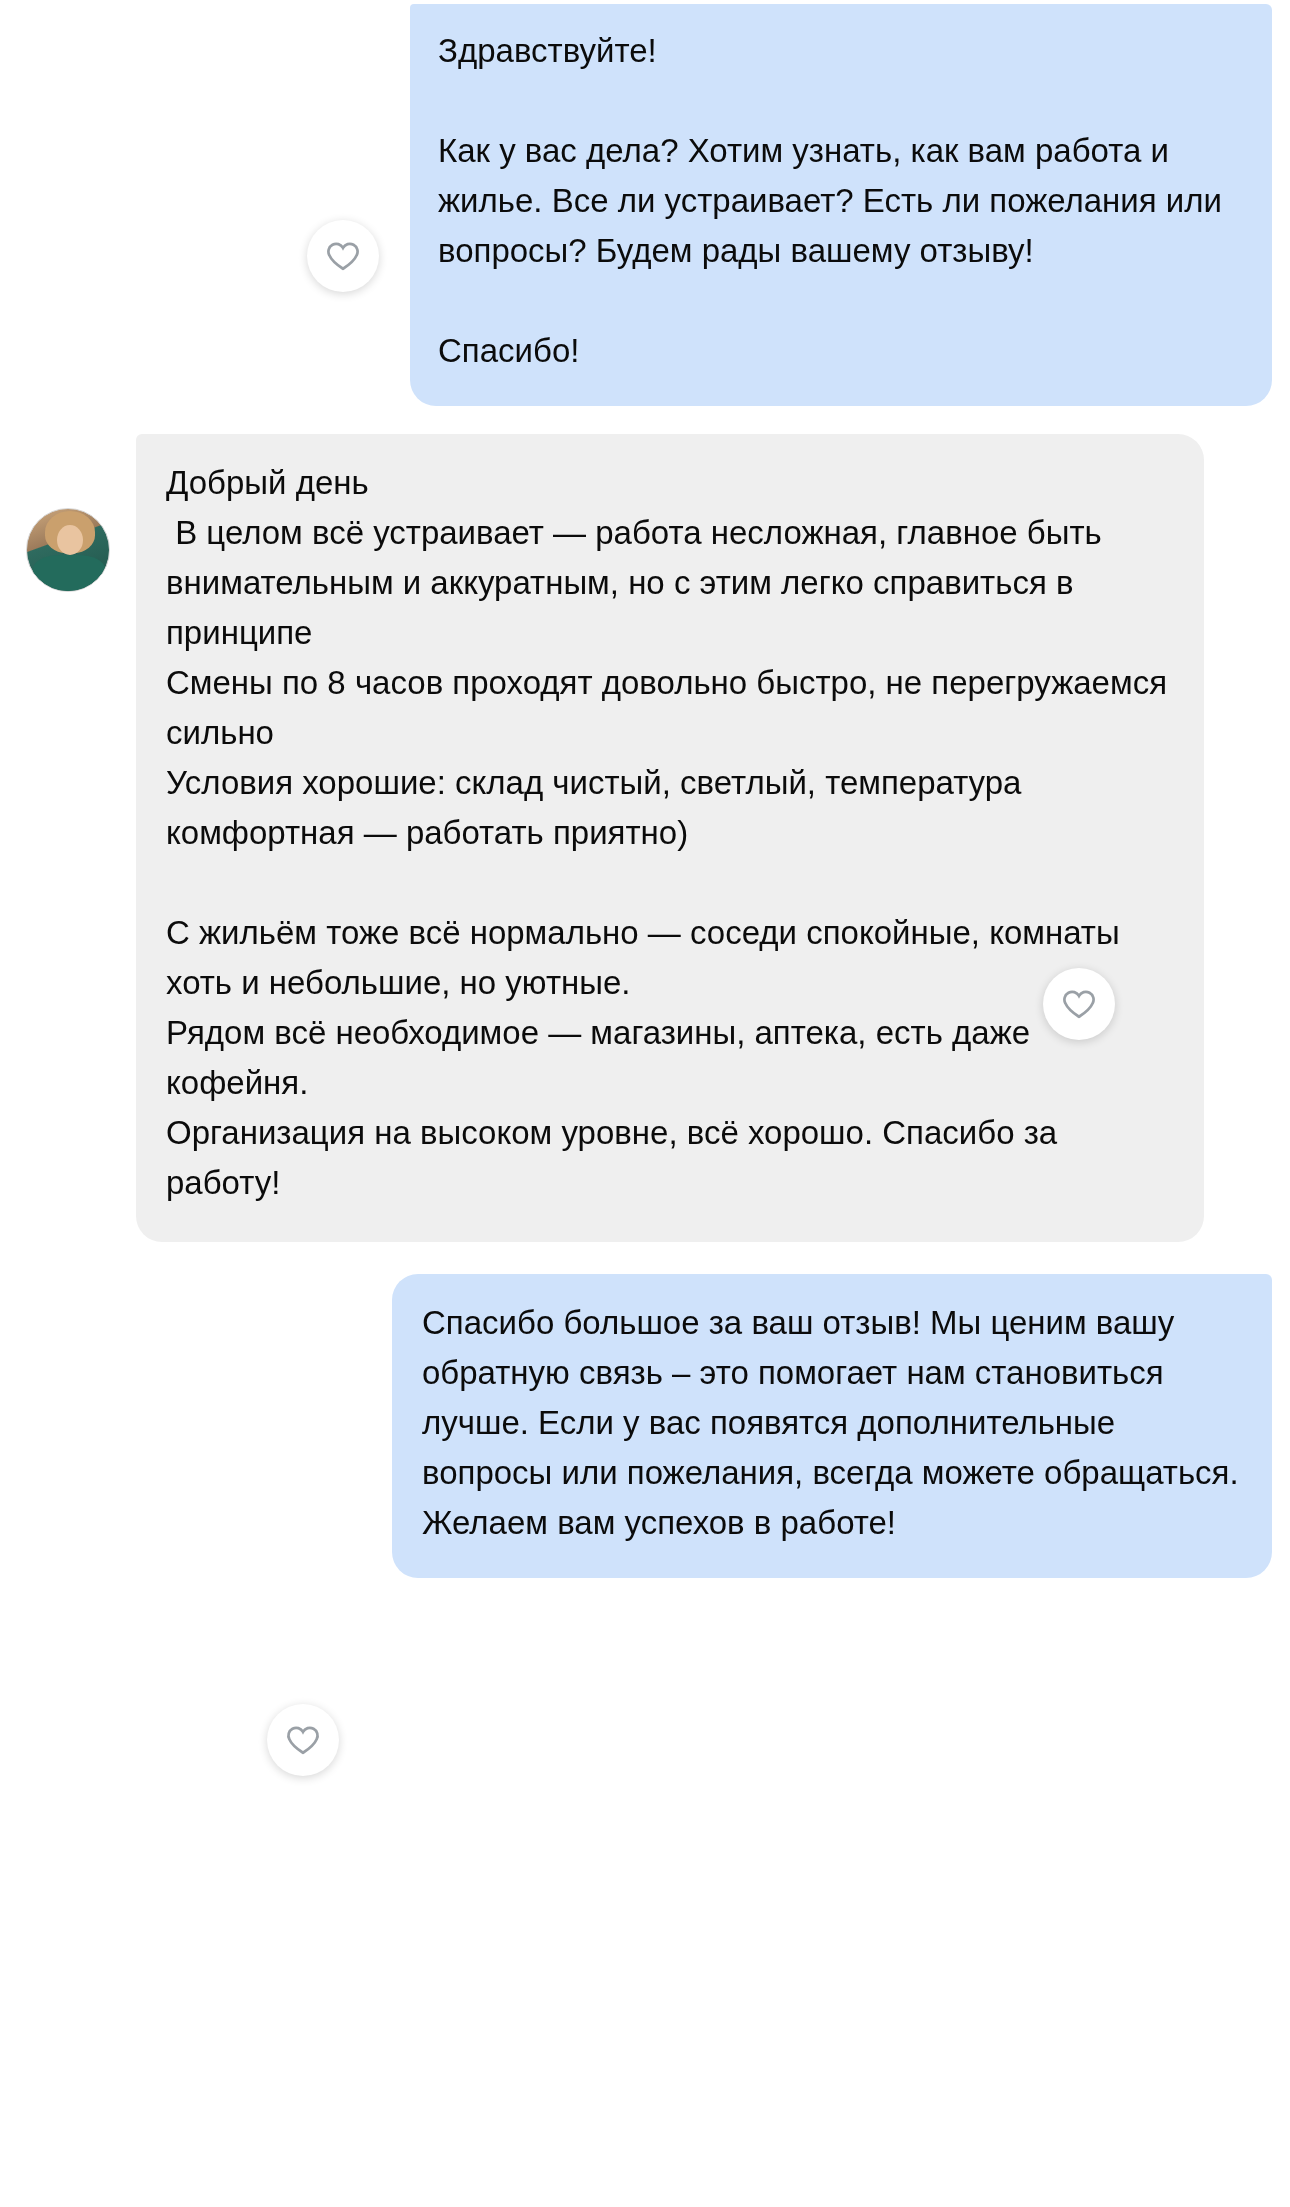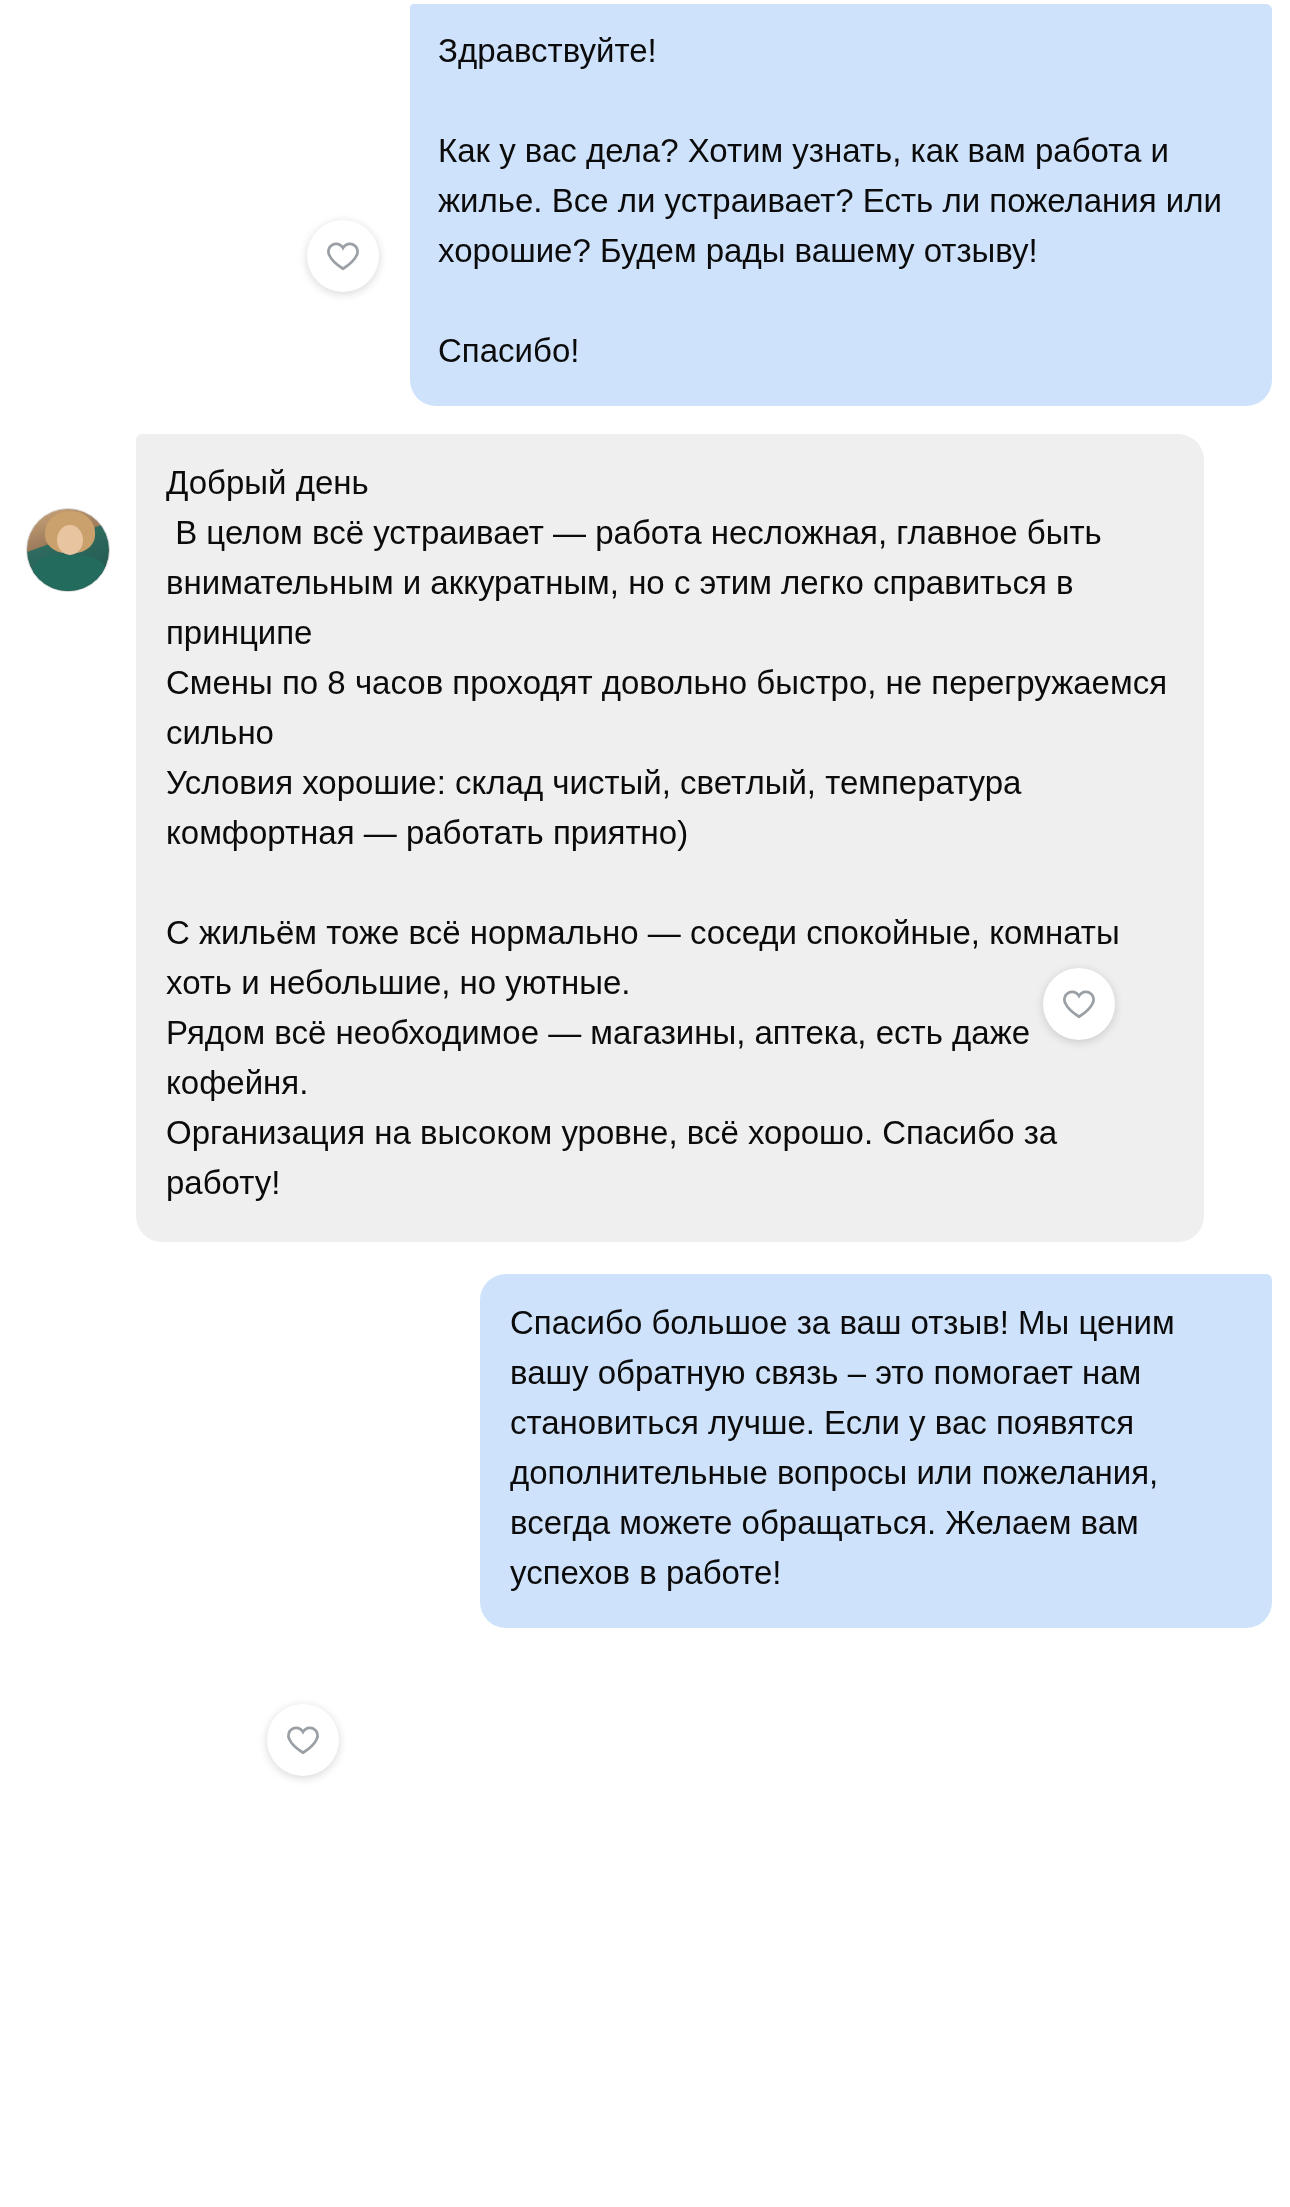--- a/index.html
+++ b/index.html
@@ -53,21 +53,21 @@
     padding: 22px 28px 30px 28px;
   }
   
   .b2 {
     width: 1068px;
     margin: 28px 0 0 136px;
     padding: 24px 30px 34px 30px;
   }
   
   .b3 {
-    width: 792px;
+    width: 880px;
     margin: 32px 18px 0 0;
     padding: 24px 30px 30px 30px;
   }
 
   .avatar {
     position: absolute;
     left: 26px;
     top: 508px;
     width: 84px;
     height: 84px;
@@ -116,21 +116,21 @@
   .h3 { left: 267px; top: 1704px; }
 </style>
 </head>
 <body>
 
 <div class="chat">
 
   <div class="row out">
     <div class="bubble out b1">Здравствуйте!
 
-Как у вас дела? Хотим узнать, как вам работа и жилье. Все ли устраивает? Есть ли пожелания или хорошие? Будем рады вашему отзыву!
+Как у вас дела? Хотим узнать, как вам работа и жилье. Все ли устраивает? Есть ли пожелания или вопросы? Будем рады вашему отзыву!
 
 Спасибо!</div>
   </div>
 
   <div class="row in">
     <div class="bubble in b2">Добрый день
  В целом всё устраивает — работа несложная, главное быть внимательным и аккуратным, но с этим легко справиться в принципе
 Смены по 8 часов проходят довольно быстро, не перегружаемся сильно
 Условия хорошие: склад чистый, светлый, температура комфортная — работать приятно)
 

